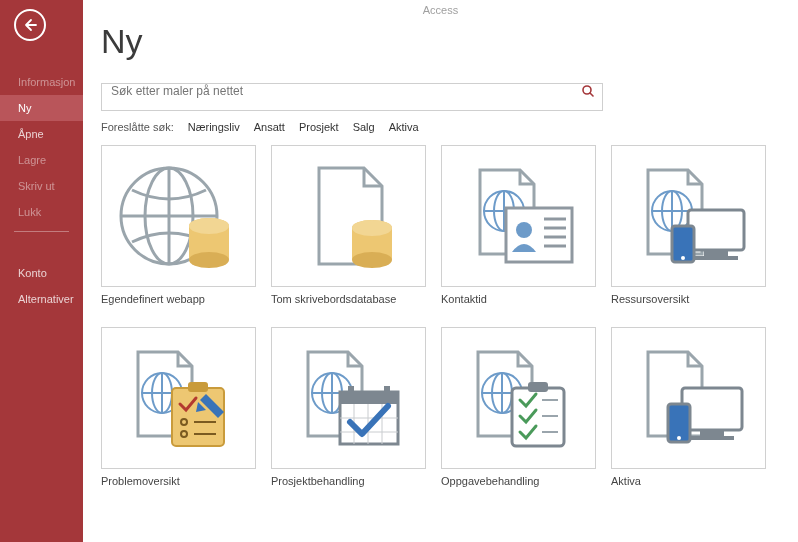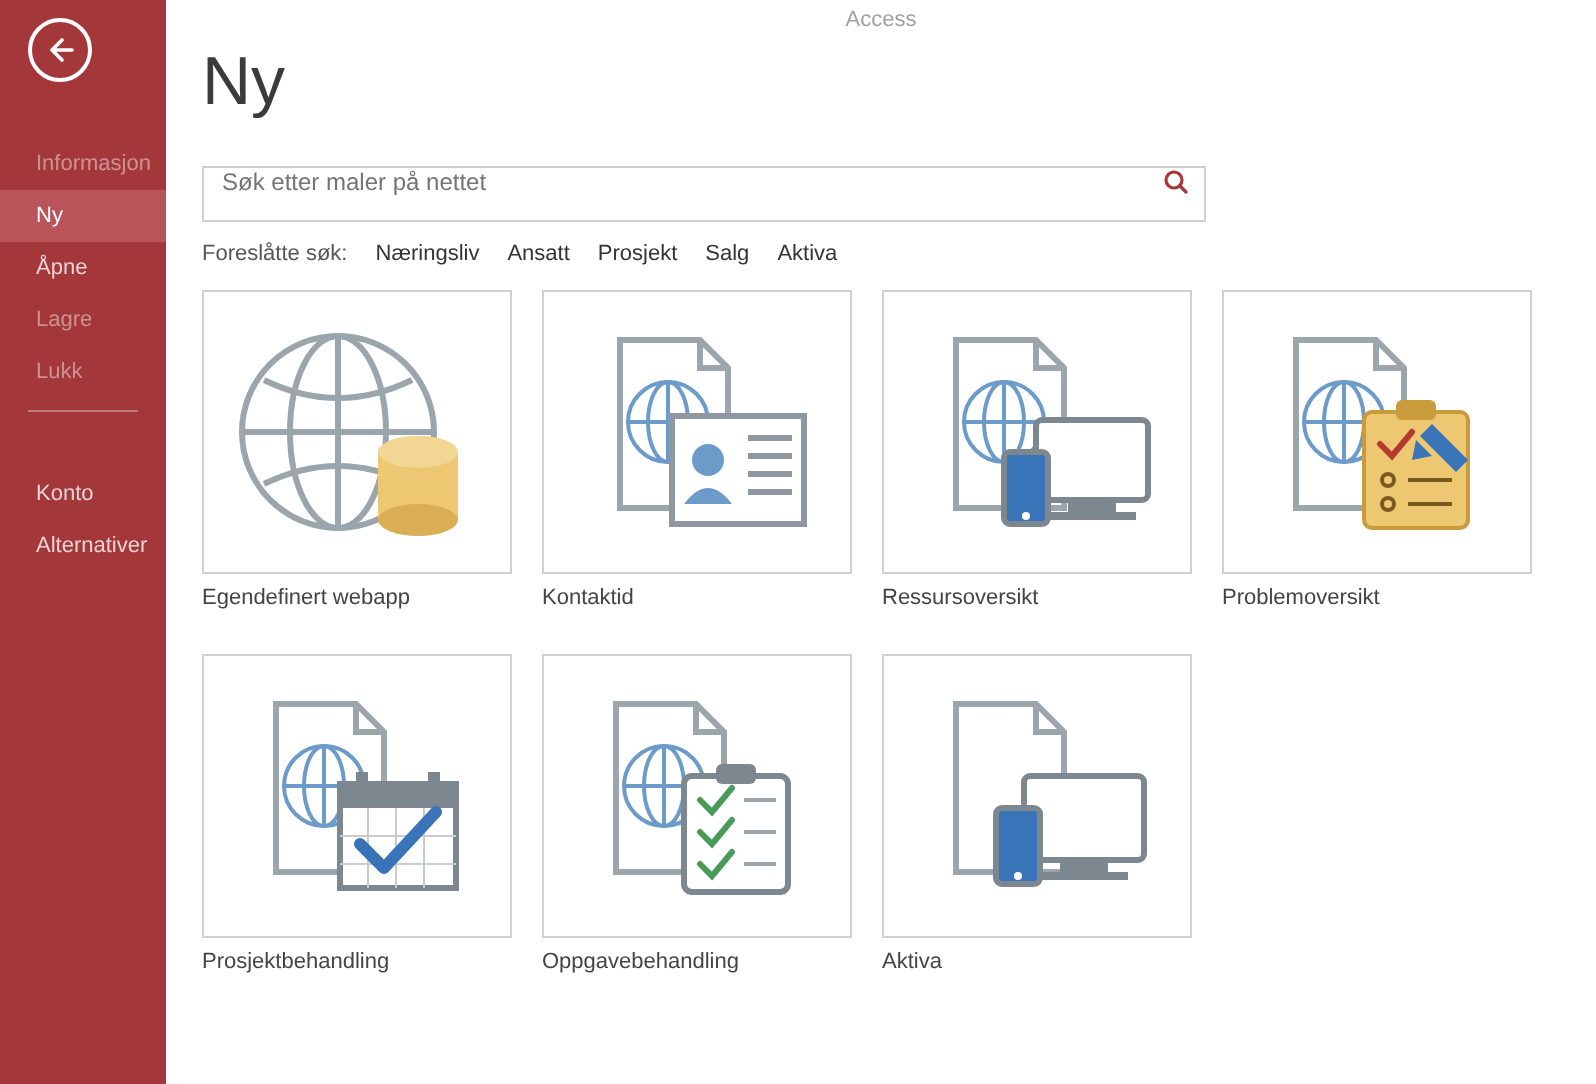--- a/index.html
+++ b/index.html
@@ -133,20 +133,21 @@
   <div class="back-btn">
     <svg width="16" height="16" viewBox="0 0 16 16">
       <path d="M9 3 L4 8 L9 13 M4 8 H14" stroke="#fff" stroke-width="1.8" fill="none" stroke-linecap="round" stroke-linejoin="round"></path>
     </svg>
   </div>
   <div class="nav-items">
     <div class="nav-item disabled">Informasjon</div>
     <div class="nav-item active">Ny</div>
     <div class="nav-item">Åpne</div>
     <div class="nav-item disabled">Lagre</div>
+    <div class="nav-item disabled">Skriv ut</div>
     <div class="nav-item disabled">Lukk</div>
   </div>
   <hr class="nav-divider">
   <div class="nav-items">
     <div class="nav-item">Konto</div>
     <div class="nav-item">Alternativer</div>
   </div>
 </div>
 
 <div class="main">
@@ -185,20 +186,33 @@
           <path d="M18 86 Q55 68 92 86" fill="none" stroke="#9aa5ac" stroke-width="3"></path>
           <ellipse cx="95" cy="70" rx="20" ry="8" fill="#edc772"></ellipse>
           <rect x="75" y="70" width="40" height="34" fill="#edc772"></rect>
           <ellipse cx="95" cy="104" rx="20" ry="8" fill="#d9ae55"></ellipse>
           <ellipse cx="95" cy="70" rx="20" ry="8" fill="#f2d693"></ellipse>
         </svg>
       </div>
       <div class="tpl-label">Egendefinert webapp</div>
     </div>
 
+    <div class="tpl">
+      <div class="tpl-img">
+        <svg width="130" height="120" viewBox="0 0 130 120">
+          <path d="M35 12 H80 L98 30 V108 H35 Z" fill="#fff" stroke="#9aa5ac" stroke-width="3"></path>
+          <path d="M80 12 V30 H98" fill="none" stroke="#9aa5ac" stroke-width="3"></path>
+          <ellipse cx="88" cy="72" rx="20" ry="8" fill="#edc772"></ellipse>
+          <rect x="68" y="72" width="40" height="32" fill="#edc772"></rect>
+          <ellipse cx="88" cy="104" rx="20" ry="8" fill="#d9ae55"></ellipse>
+          <ellipse cx="88" cy="72" rx="20" ry="8" fill="#f2d693"></ellipse>
+        </svg>
+      </div>
+      <div class="tpl-label">Tom skrivebordsdatabase</div>
+    </div>
 
     <div class="tpl">
       <div class="tpl-img">
         <svg width="130" height="120" viewBox="0 0 130 120">
           <path d="M26 14 H66 L80 28 V98 H26 Z" fill="#fff" stroke="#9aa5ac" stroke-width="3"></path>
           <path d="M66 14 V28 H80" fill="none" stroke="#9aa5ac" stroke-width="3"></path>
           <circle cx="50" cy="55" r="20" fill="none" stroke="#6d9bc9" stroke-width="2"></circle>
           <line x1="30" y1="55" x2="70" y2="55" stroke="#6d9bc9" stroke-width="2"></line>
           <line x1="50" y1="35" x2="50" y2="75" stroke="#6d9bc9" stroke-width="2"></line>
           <ellipse cx="50" cy="55" rx="10" ry="20" fill="none" stroke="#6d9bc9" stroke-width="2"></ellipse>

